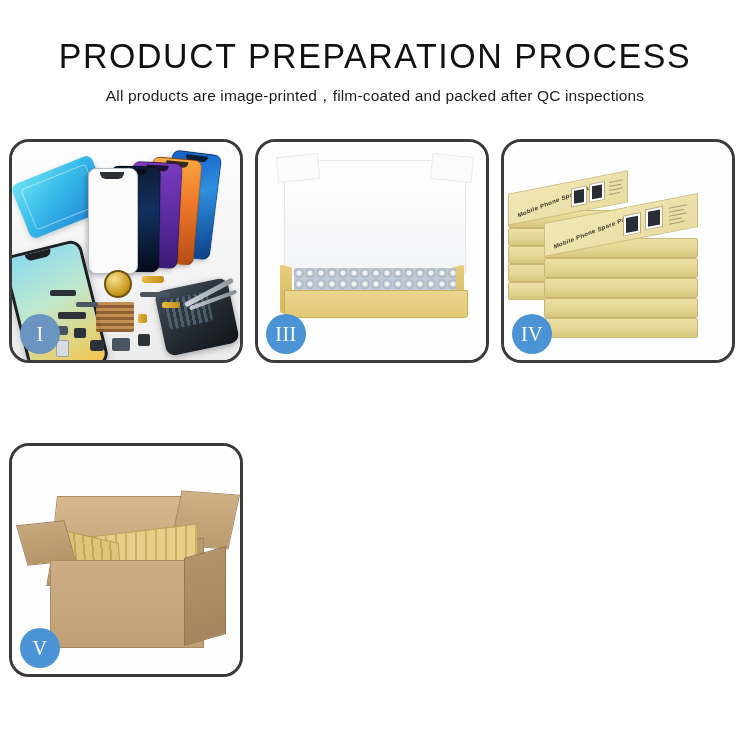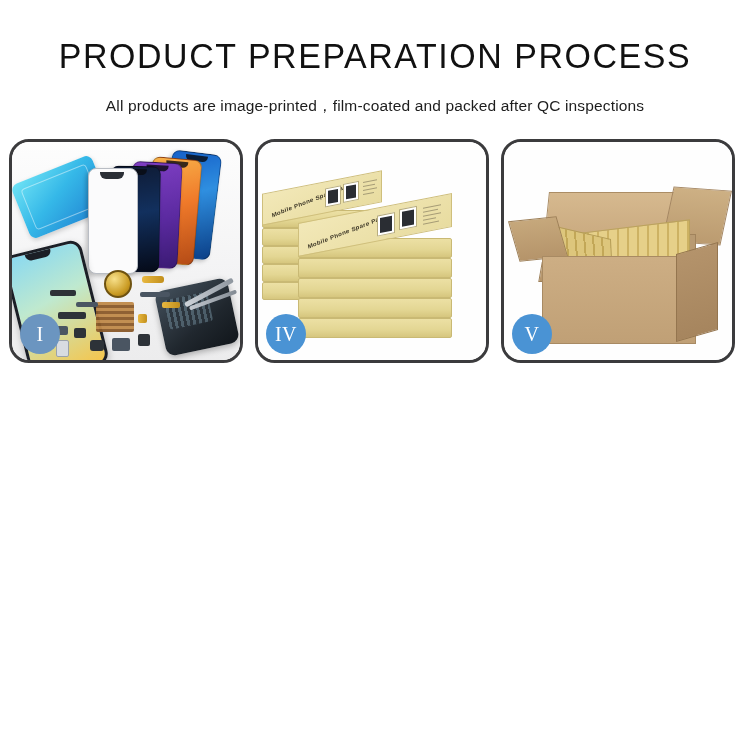--- a/index.html
+++ b/index.html
@@ -33,21 +33,21 @@
     padding-top: 36px;
     font-size: 35px;
     font-weight: 500;
     letter-spacing: 1.6px;
     color: #111111;
     font-family: "Liberation Sans", sans-serif;
     white-space: nowrap;
     transform: scaleX(0.97);
   }
   .subtitle {
-    margin: 10px;
+    margin: 0;
     padding-top: 10px;
     font-size: 15.5px;
     font-weight: 400;
     letter-spacing: 0.15px;
     color: #1d1d1d;
     white-space: nowrap;
   }
 
   
   .grid {
@@ -454,20 +454,31 @@
         <span class="bit" style="left:78px;top:198px;width:14px;height:11px;border-radius:3px;"></span>
         <span class="bit g" style="left:100px;top:196px;width:18px;height:13px;border-radius:2px;"></span>
         <span class="bit f" style="left:126px;top:172px;width:9px;height:9px;border-radius:2px;"></span>
         <span class="bit" style="left:126px;top:192px;width:12px;height:12px;border-radius:2px;"></span>
         <span class="bit g" style="left:64px;top:160px;width:22px;height:5px;"></span>
       </div>
       <div class="badge">I</div>
     </div>
 
 
+    <div class="panel">
+      <div class="stage">
+        <div class="p3-bg"></div>
+        <div class="lidback"></div>
+        <div class="tray-left"></div>
+        <div class="tray-right"></div>
+        <div class="trayfill"></div>
+        <div class="tray-front"></div>
+      </div>
+      <div class="badge">III</div>
+    </div>
 
     <div class="panel">
       <div class="stage">
         <div class="p4-bg"></div>
         <div class="stack">
 
           <div class="kbox" style="left:0px;  top:56px;  width:118px; height:16px;"></div>
           <div class="kbox" style="left:0px;  top:74px;  width:118px; height:16px;"></div>
           <div class="kbox" style="left:0px;  top:92px;  width:118px; height:16px;"></div>
           <div class="kbox" style="left:0px;  top:110px; width:118px; height:16px;"></div>

